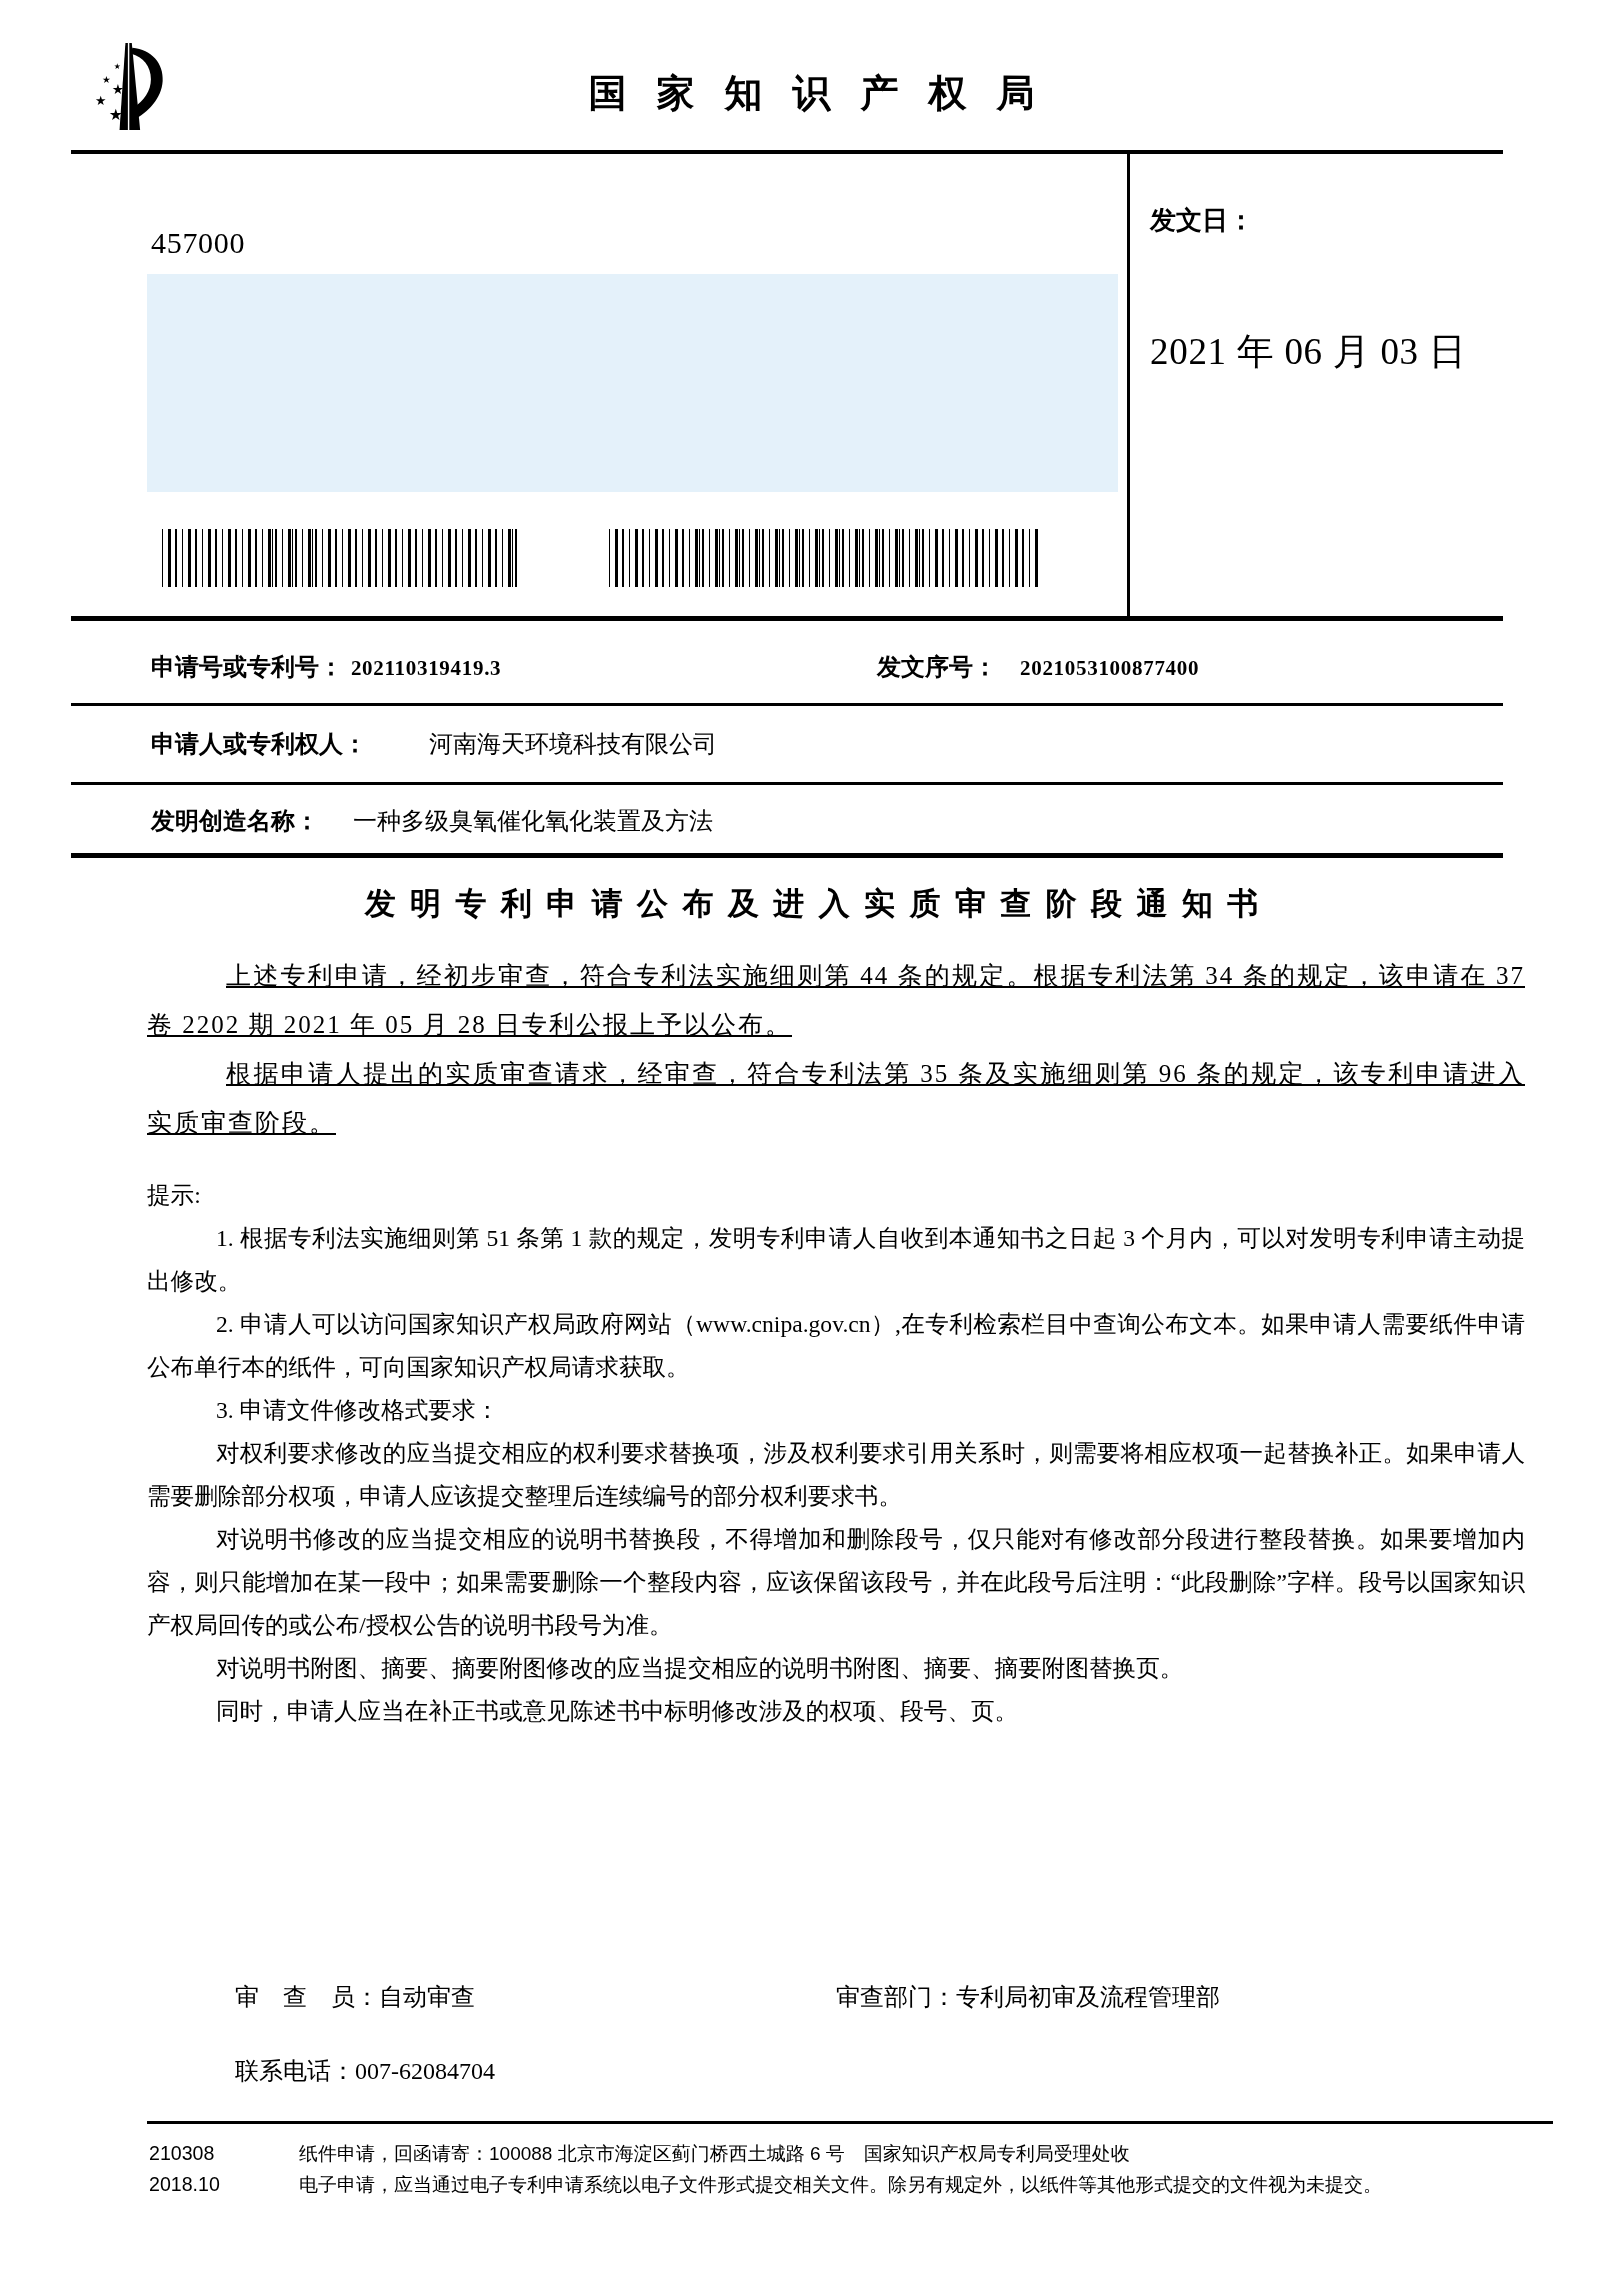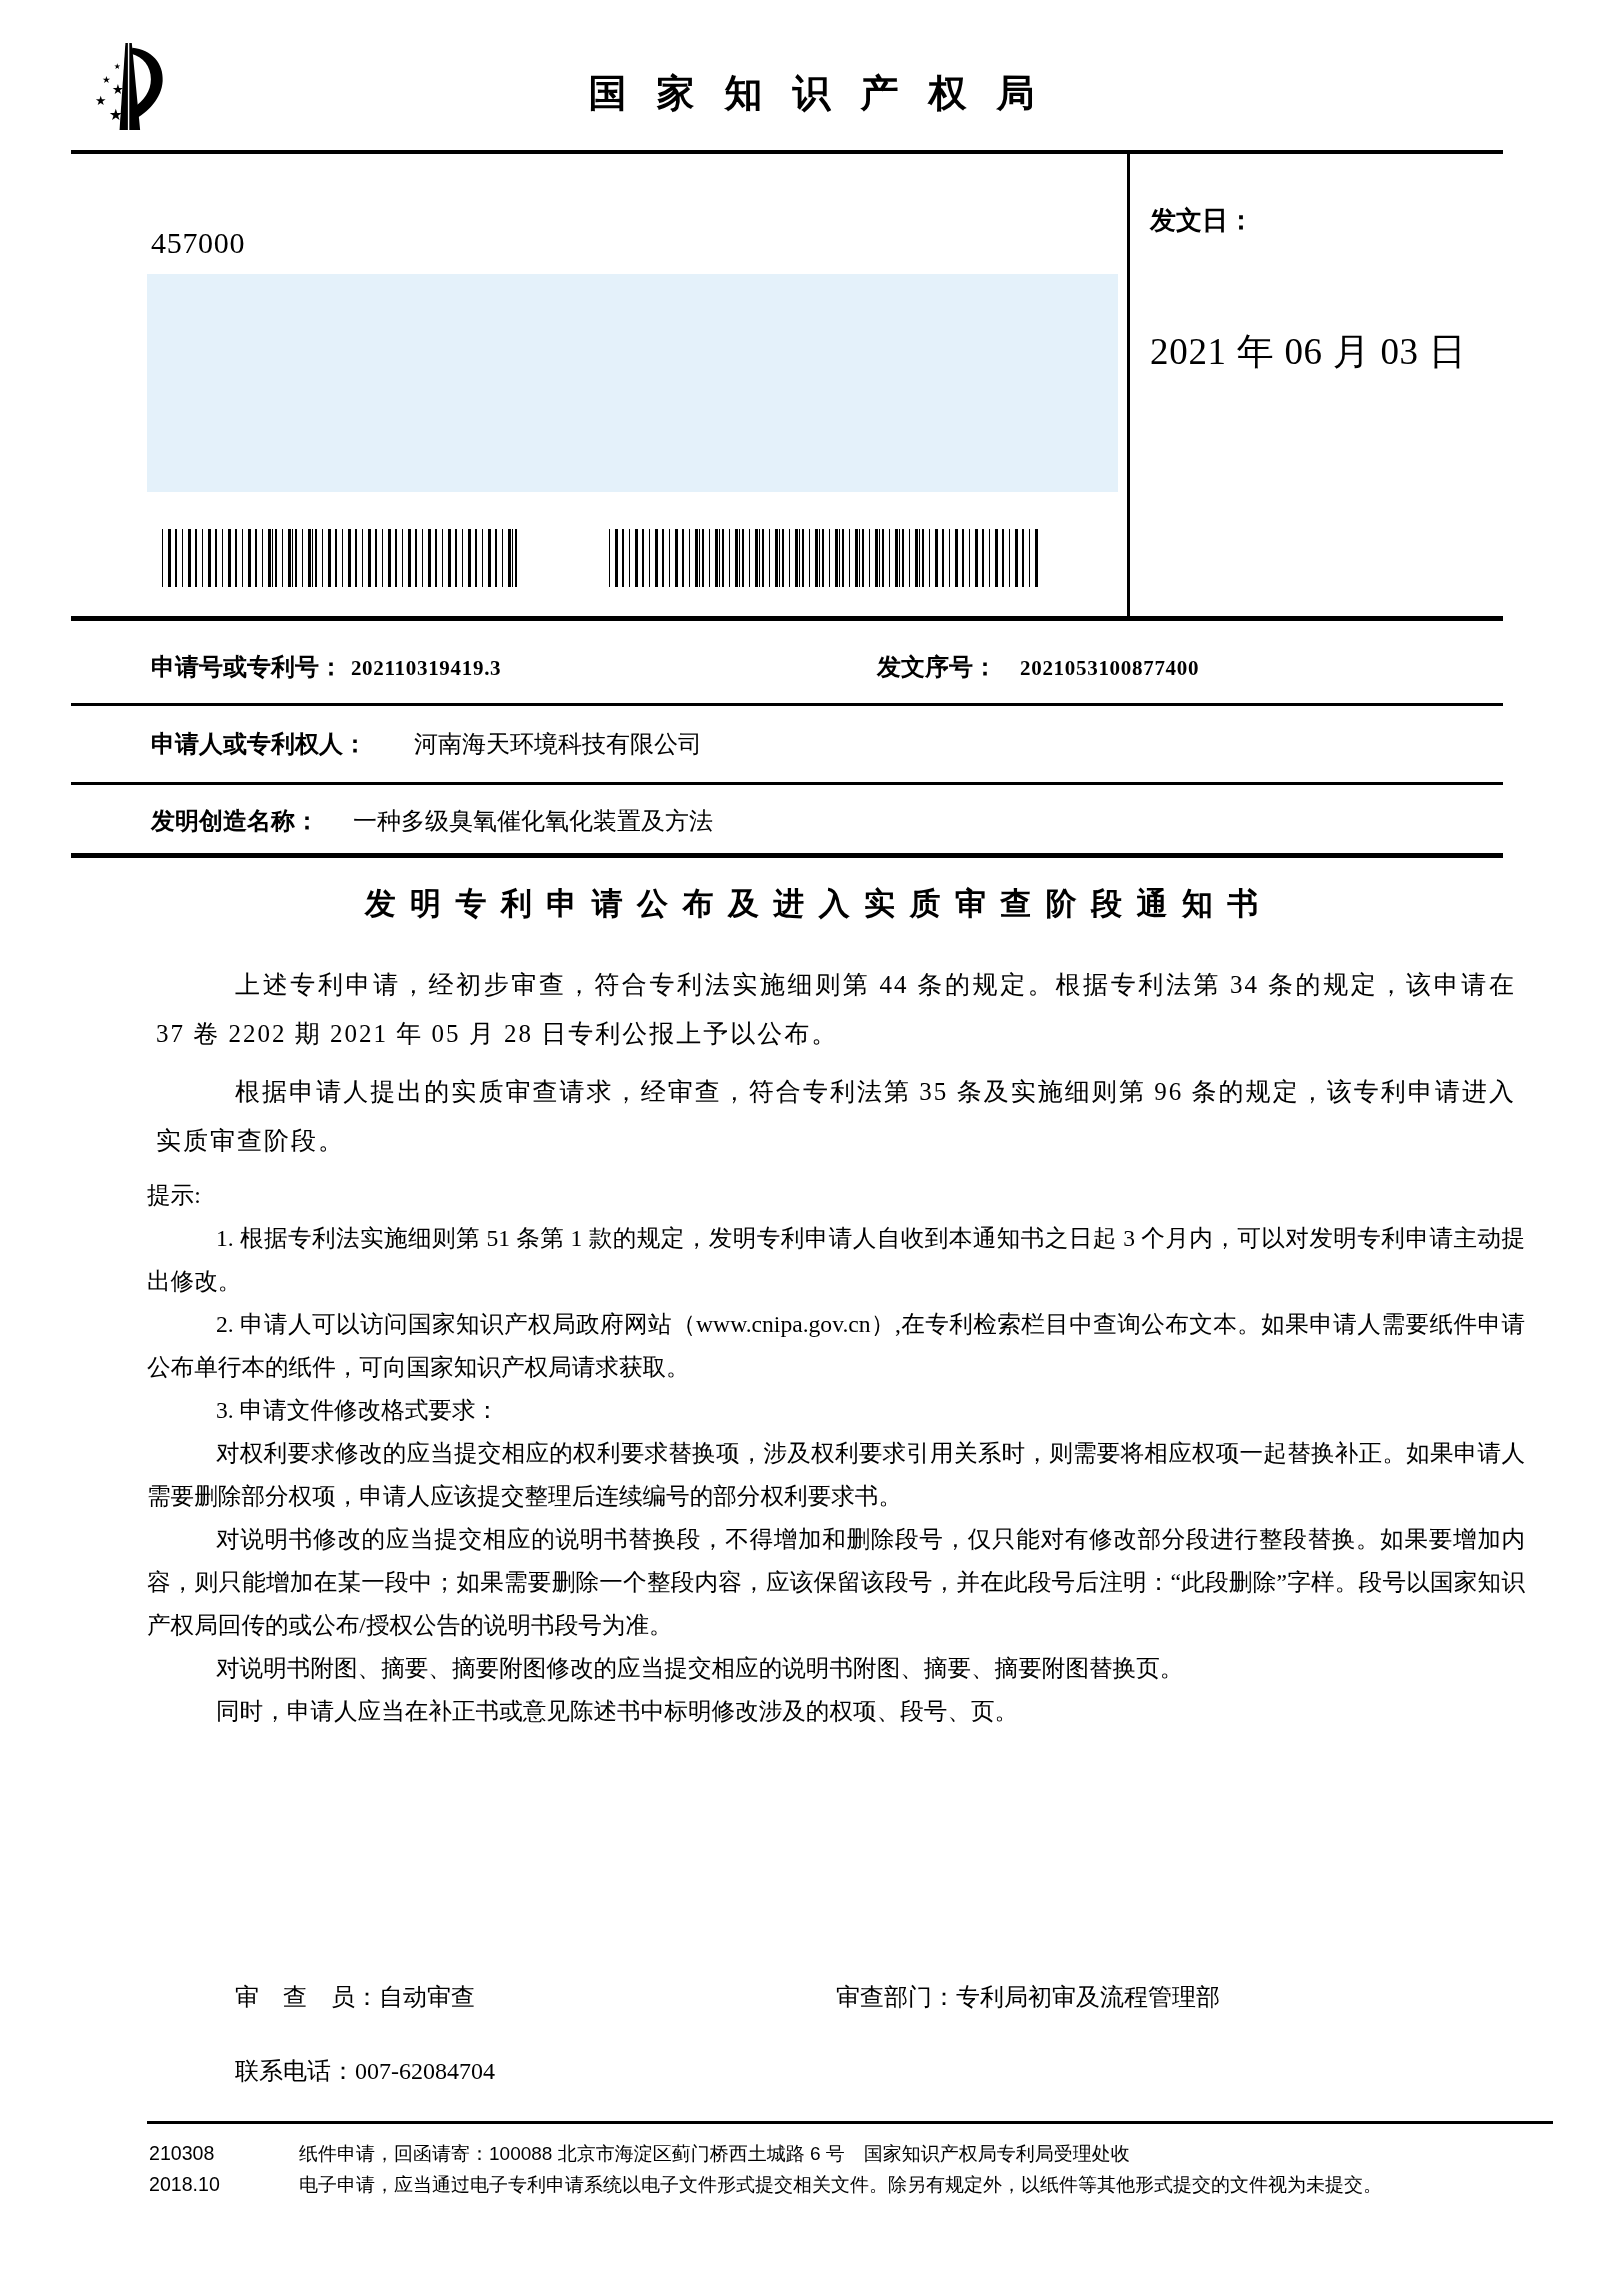--- a/index.html
+++ b/index.html
@@ -36,30 +36,30 @@
   .barcode-2{left:609px;width:433px;}
 
   
   .row{font-size:24px;white-space:nowrap;}
   .lbl{font-weight:bold;}
   .row1{left:151px;top:651px;}
   .row1 .val{font-size:21px;font-weight:bold;margin-left:7.9px;letter-spacing:0.7px;}
   .serial{left:877px;top:651px;}
   .serial .val{font-size:21px;font-weight:bold;margin-left:23px;letter-spacing:0.7px;}
   .row2{left:151px;top:728px;}
-  .row2 .val{margin-left:47px;}
+  .row2 .val{margin-left:62px;}
   .row3{left:151px;top:805px;}
   .row3 .val{margin-left:34px;}
 
   .notice-title{left:0;right:0;top:883px;text-align:center;font-size:31px;font-weight:bold;
                 letter-spacing:14.4px;text-indent:14.4px;white-space:nowrap;}
 
   .body-block{left:147px;top:951px;width:1378px;}
-  .body-block p{margin:9px;font-size:25px;line-height:49px;letter-spacing:2px;
-                text-indent:79px;text-align:justify;}
+  .body-block p{margin:0;font-size:25px;line-height:49px;letter-spacing:2px;
+                text-indent:79px;text-align:justify;text-decoration:underline;}
 
   .tips-block{left:147px;top:1174px;width:1378px;font-size:23.6px;line-height:43px;text-align:justify;}
   .tips-block p{margin:0;}
   .tips-block .tip{text-indent:69px;}
 
   .review-row{left:0;top:1981px;width:1623px;font-size:24px;}
   .review-examiner{left:235px;top:0;white-space:nowrap;}
   .review-dept{left:836px;top:0;white-space:nowrap;}
   .review-phone{left:235px;top:2055px;font-size:24px;white-space:nowrap;}
 

